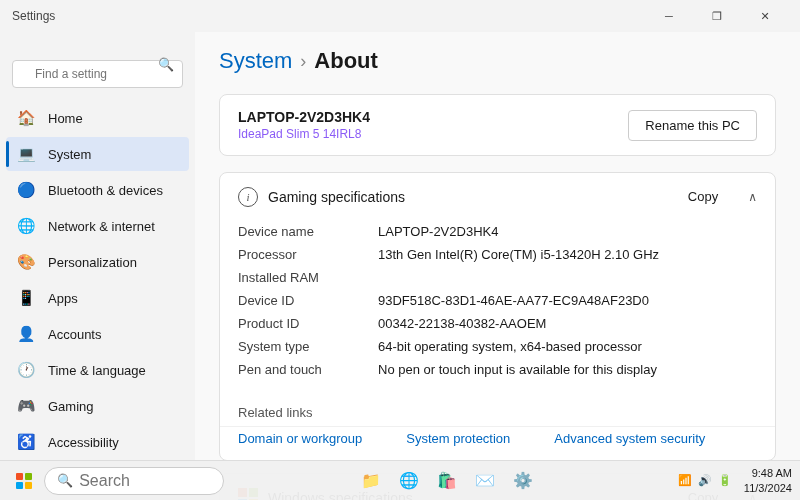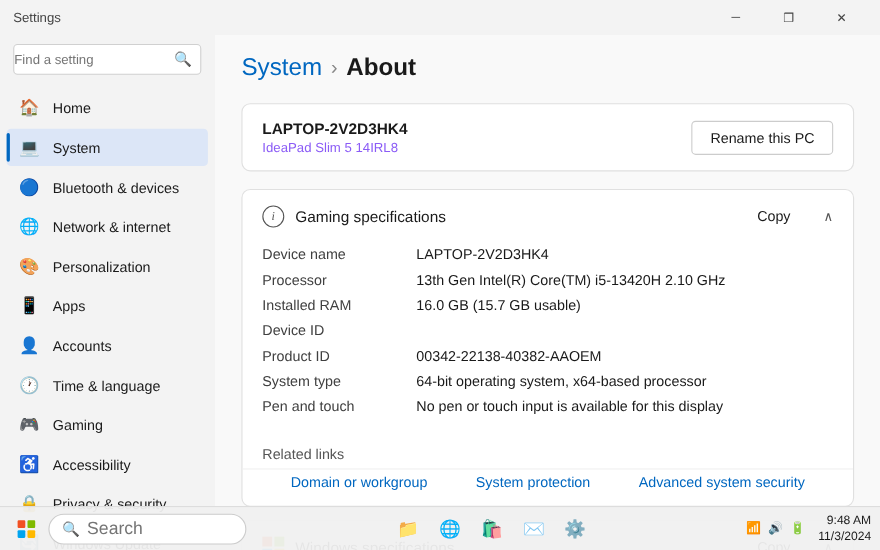--- a/index.html
+++ b/index.html
@@ -58,27 +58,28 @@
       flex-shrink: 0;
       display: flex;
       flex-direction: column;
     }
     .search-box {
       margin: 0 12px 12px 12px;
       position: relative;
     }
     .search-box input {
       width: 100%;
-      padding: 6px 30px 6px 0;
+      padding: 6px 30px 6px 22px;
       border: 1px solid #d0d0d0;
       border-radius: 4px;
       background: white;
       font-size: 12px;
       color: #4c1d95;
       outline: none;
+      margin-top: 20px;
     }
     .search-icon-wrap {
       position: absolute;
       right: 8px;
       top: 50%;
       transform: translateY(-50%);
       color: #666;
       font-size: 13px;
     }
     .nav-item {
@@ -266,21 +267,20 @@
       color: #1a1a1a;
     }
 
     
     .related-links {
       padding: 4px 18px 14px 18px;
       display: flex;
       gap: 22px;
       flex-wrap: wrap;
       border-top: 1px solid #f0f0f0;
-      justify-content: center;
     }
     .related-link {
       color: #0067c0;
       font-size: 13px;
       cursor: pointer;
       text-decoration: none;
     }
     .related-link-sep {
       color: #999;
       font-size: 13px;
@@ -488,24 +488,24 @@
         <div class="spec-row">
           <span class="spec-label">Device name</span>
           <span class="spec-value">LAPTOP-2V2D3HK4</span>
         </div>
         <div class="spec-row">
           <span class="spec-label">Processor</span>
           <span class="spec-value">13th Gen Intel(R) Core(TM) i5-13420H   2.10 GHz</span>
         </div>
         <div class="spec-row">
           <span class="spec-label">Installed RAM</span>
-          <span class="spec-value">16.0 GB (15.7 GB usable)</span>
         </div>
         <div class="spec-row">
           <span class="spec-label">Device ID</span>
+          <span class="spec-value">93DF518C-83D1-46AE-AA77-EC9A48AF23D0</span>
         </div>
         <div class="spec-row">
           <span class="spec-label">Product ID</span>
           <span class="spec-value">00342-22138-40382-AAOEM</span>
         </div>
         <div class="spec-row">
           <span class="spec-label">System type</span>
           <span class="spec-value">64-bit operating system, x64-based processor</span>
         </div>
         <div class="spec-row">

